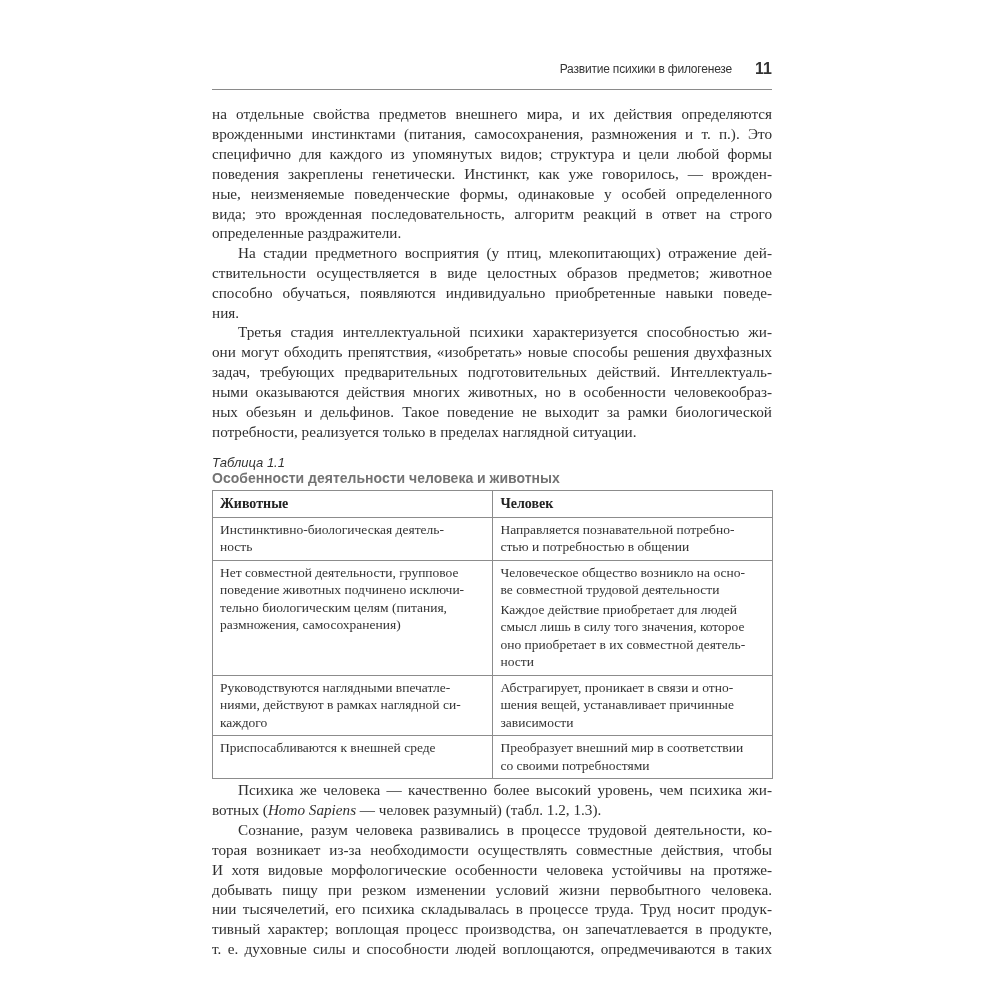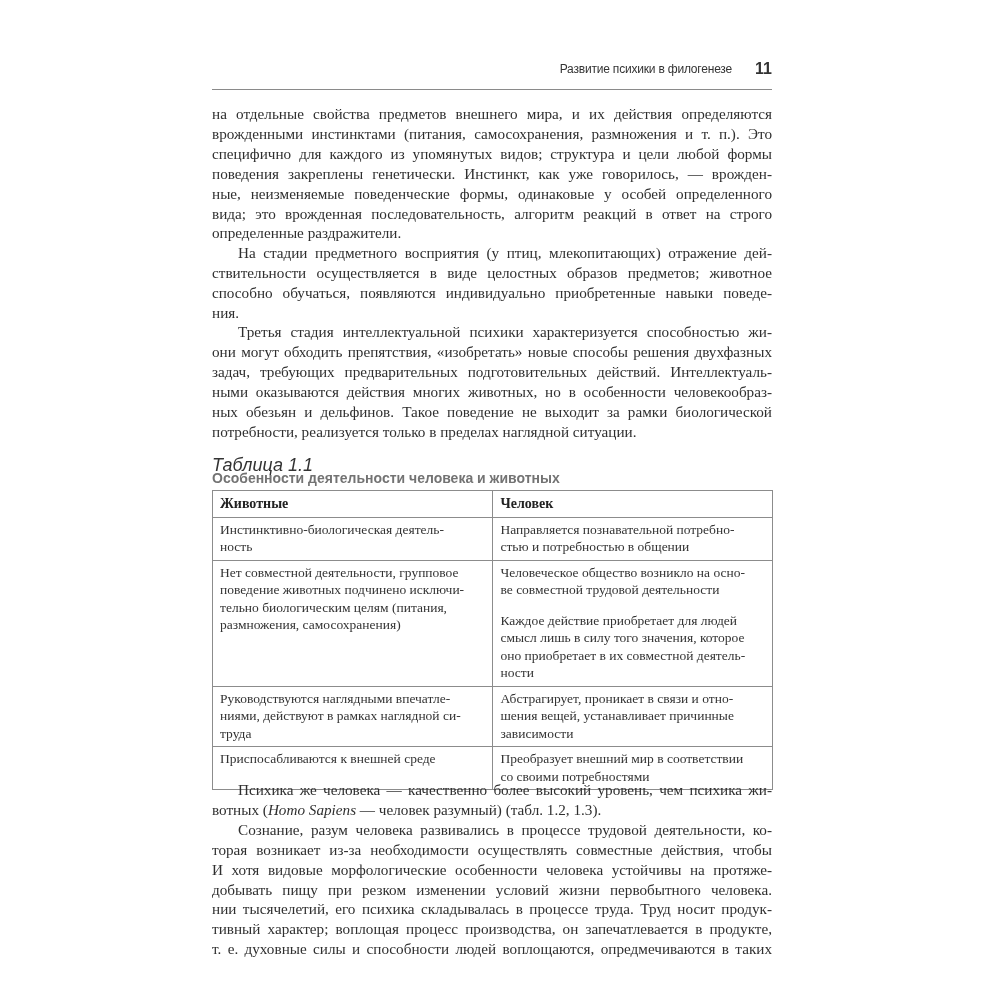--- a/index.html
+++ b/index.html
@@ -17,32 +17,32 @@
       text-align: justify; color: #2f2f2f; }
     .line { display: block; text-align: justify; text-align-last: justify; white-space: nowrap; }
     .line.last { text-align-last: left; }
     .line.ind { padding-left: 26px; }
 
     .block1 { top: 104px; }
     .block2 { top: 243px; }
     .block3 { top: 322px; }
 
     .table-caption { position: absolute; left: 212px; top: 455px;
-      font-family: "Liberation Sans", sans-serif; font-style: italic; font-size: 18px; color: #333; }
+      font-family: "Liberation Sans", sans-serif; font-style: italic; font-size: 13px; color: #333; }
     .table-title { position: absolute; left: 212px; top: 470px;
       font-family: "Liberation Sans", sans-serif; font-weight: bold; font-size: 14px; color: #737373; }
 
     table.data-table { position: absolute; left: 212px; top: 490px; width: 561px;
       border-collapse: collapse; font-family: "Liberation Serif", serif; font-size: 13.5px; line-height: 17.5px; color: #333; }
     table.data-table th, table.data-table td { border: 1.5px solid #8c8c8c; vertical-align: top; text-align: left; padding: 3px 8px 4px 7px; }
     table.data-table th { font-weight: bold; font-size: 14px; padding-top: 4px; padding-bottom: 4px; color: #222; }
     table.data-table col.c1 { width: 281px; }
     table.data-table col.c2 { width: 280px; }
     .cell-para { margin: 0; }
-    .cell-para + .cell-para { margin-top: 13px; }
+    .cell-para + .cell-para { margin-top: 2px; }
     .tl { display: block; white-space: nowrap; }
 
     .block4 { top: 780px; }
     em.it { font-style: italic; }
   </style>
 </head>
 <body>
 
 <div class="page">
 
@@ -122,21 +122,21 @@
             <span class="tl">смысл лишь в силу того значения, которое</span>
             <span class="tl">оно приобретает в их совместной деятель-</span>
             <span class="tl">ности</span>
           </div>
         </td>
       </tr>
       <tr>
         <td>
           <span class="tl">Руководствуются наглядными впечатле-</span>
           <span class="tl">ниями, действуют в рамках наглядной си-</span>
-          <span class="tl">труда</span>
+          <span class="tl">каждого</span>
         </td>
         <td>
           <div class="cell-para">
             <span class="tl">Абстрагирует, проникает в связи и отно-</span>
             <span class="tl">шения вещей, устанавливает причинные</span>
             <span class="tl">зависимости</span>
           </div>
         </td>
       </tr>
       <tr>

